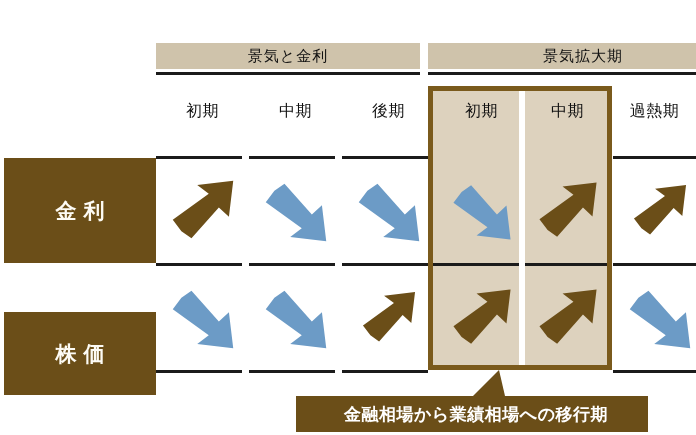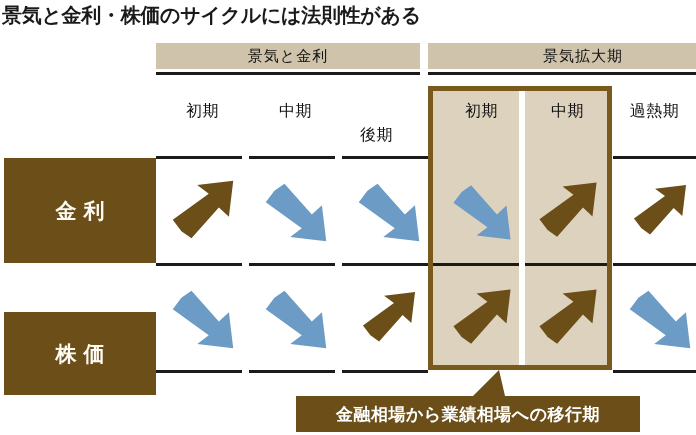--- a/index.html
+++ b/index.html
@@ -125,55 +125,55 @@
     width: 344px;
     height: 36px;
     background: #6b4e18;
     color: #ffffff;
     font-size: 17px;
     font-weight: 700;
     display: flex;
     align-items: center;
     justify-content: center;
     letter-spacing: 0.5px;
+    padding-left: 8px;
   }
   .callout-tail {
     position: absolute;
     left: 455px;
     top: 370px;
     width: 50px;
     height: 28px;
   }
 </style>
 </head>
 <body>
 
 <div id="stage">
 
-  <div class="title">景気と金利・株価のサイクルには法則性がある</div>
 
   <div class="phase-bar" style="left:156px; top:43px; width:264px;">
     <span>景気と金利</span>
   </div>
   <div class="phase-bar-underline" style="left:156px; top:72px; width:264px;"></div>
 
   <div class="phase-bar" style="left:428px; top:43px; width:268px;padding-left:21px;">
     <span>景気拡大期</span>
   </div>
   <div class="phase-bar-underline" style="left:428px; top:72px; width:268px;"></div>
 
   <div class="highlight-fill" style="left:433px; top:91px; width:86px; height:274px;"></div>
   <div class="highlight-fill" style="left:525px; top:91px; width:82px; height:274px;"></div>
   <div class="highlight-gap" style="left:519px; top:91px; width:6px; height:274px;"></div>
 
   <div class="highlight-box"></div>
 
   <div class="col-label" style="left:156px;">初期</div>
   <div class="col-label" style="left:249px;">中期</div>
-  <div class="col-label" style="left:330px;margin-top:24px;">後期</div>
+  <div class="col-label" style="left:342px;">後期</div>
   <div class="col-label" style="left:435px;">初期</div>
   <div class="col-label" style="left:521px;">中期</div>
   <div class="col-label" style="left:608px;">過熱期</div>
 
   <div class="divider" style="left:156px; top:156px; width:86px;"></div>
   <div class="divider" style="left:249px; top:156px; width:86px;"></div>
   <div class="divider" style="left:342px; top:156px; width:86px;"></div>
   <div class="divider" style="left:613px; top:156px; width:83px;"></div>
 
   <div class="row-label" style="top:158px; height:105px;">

